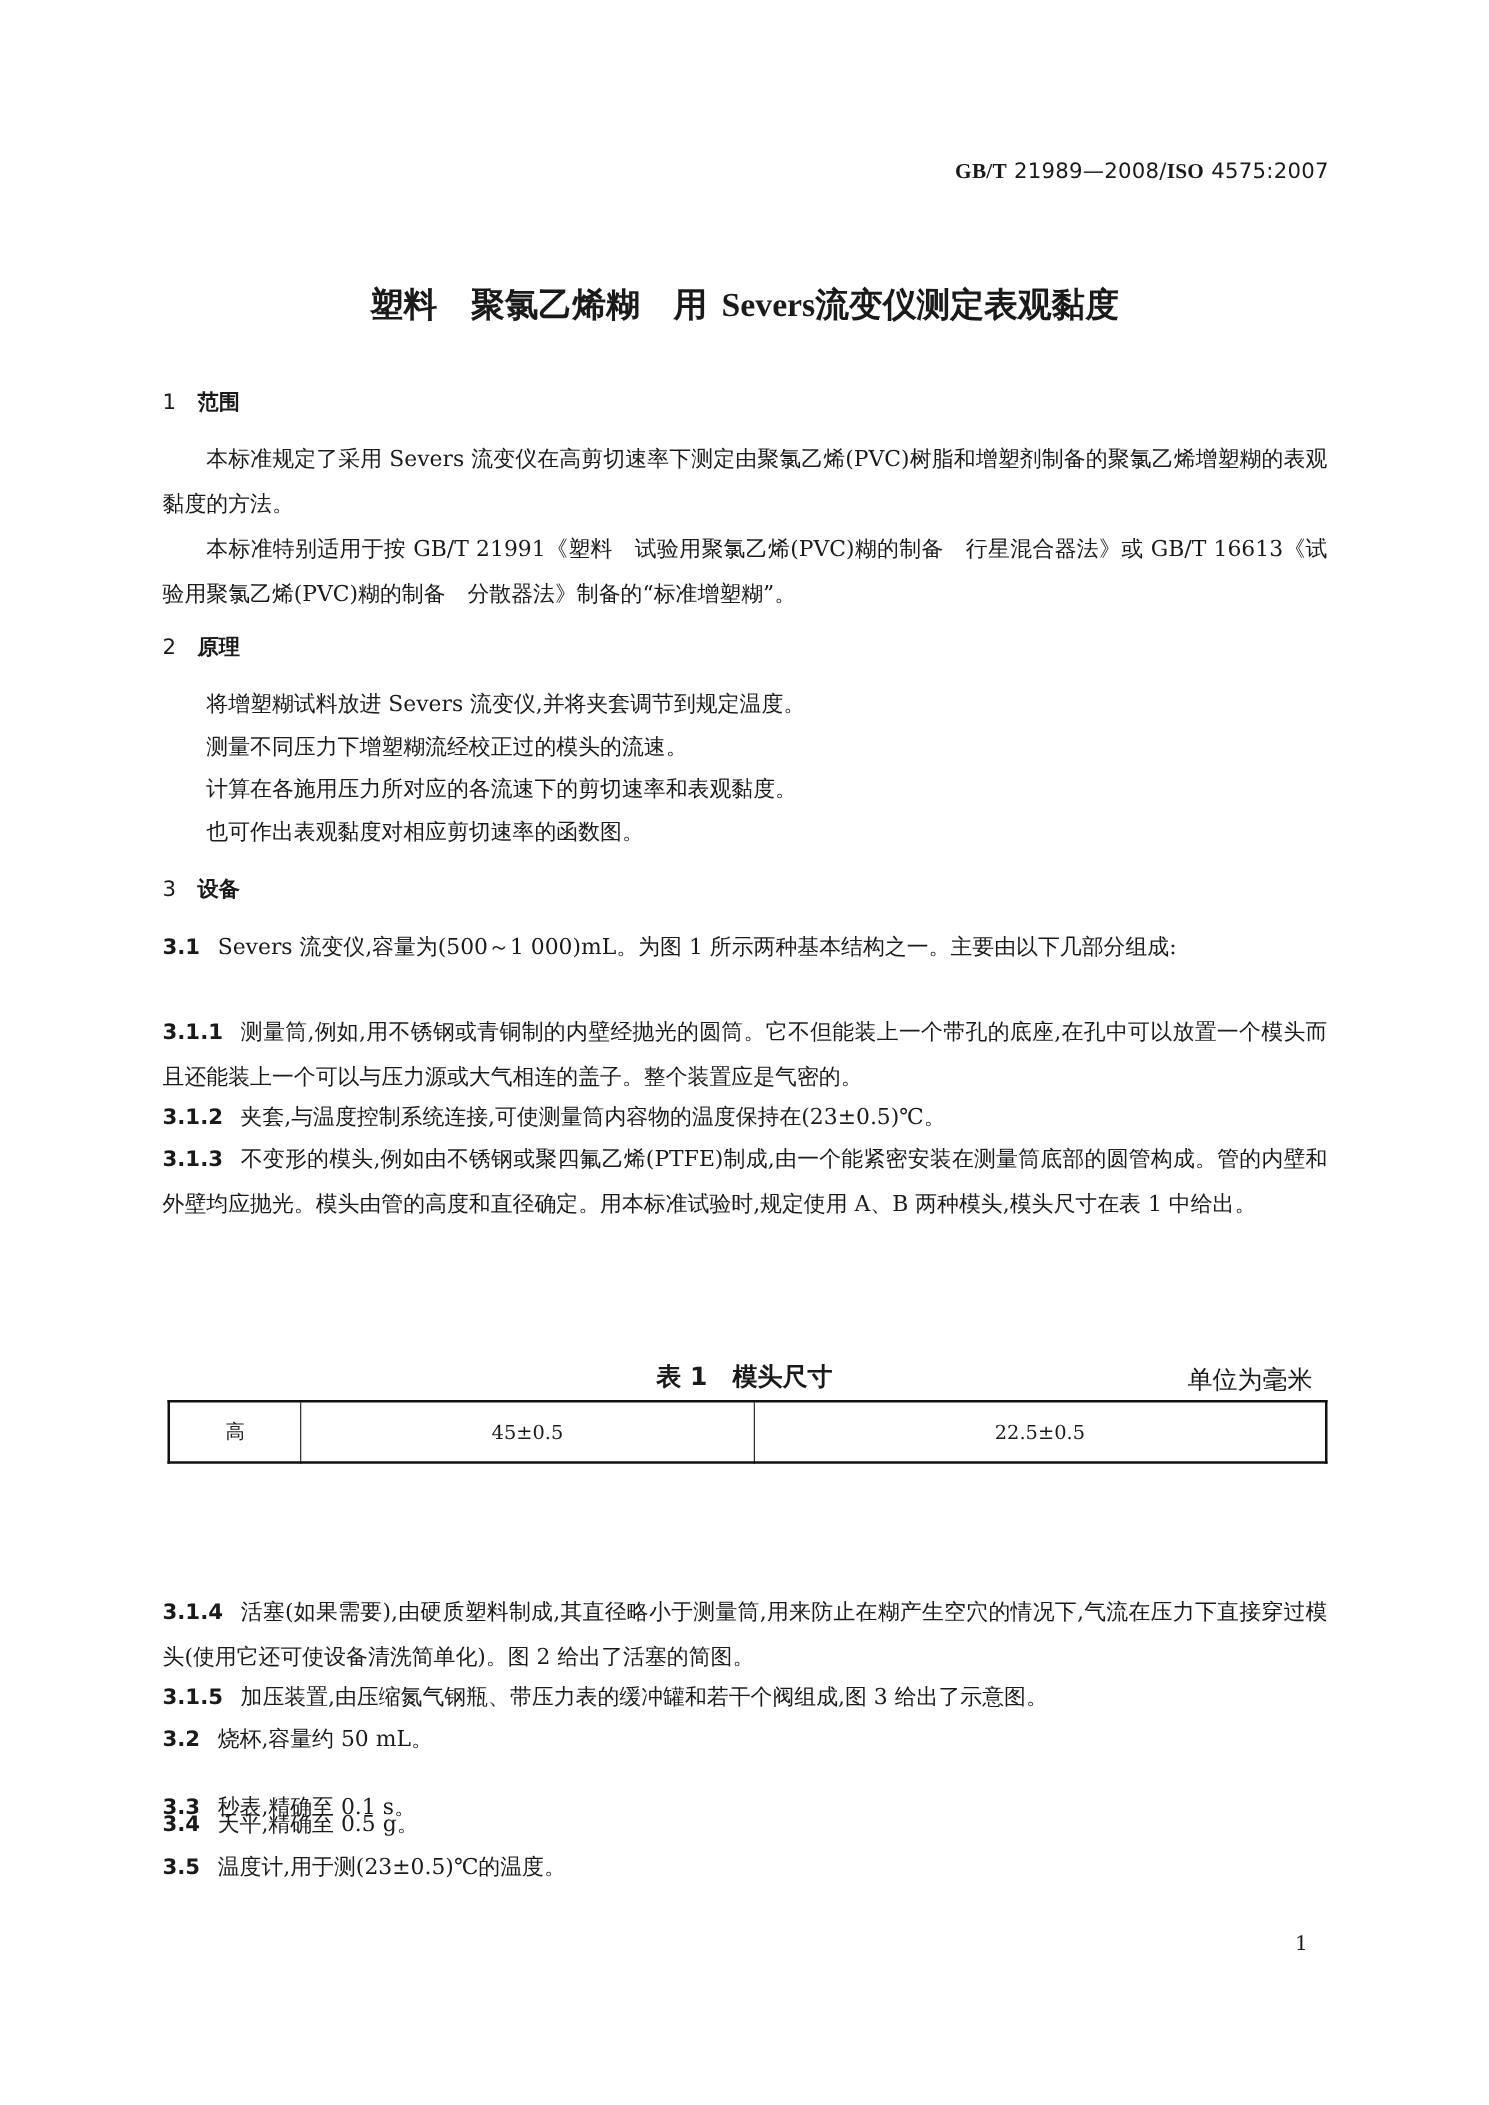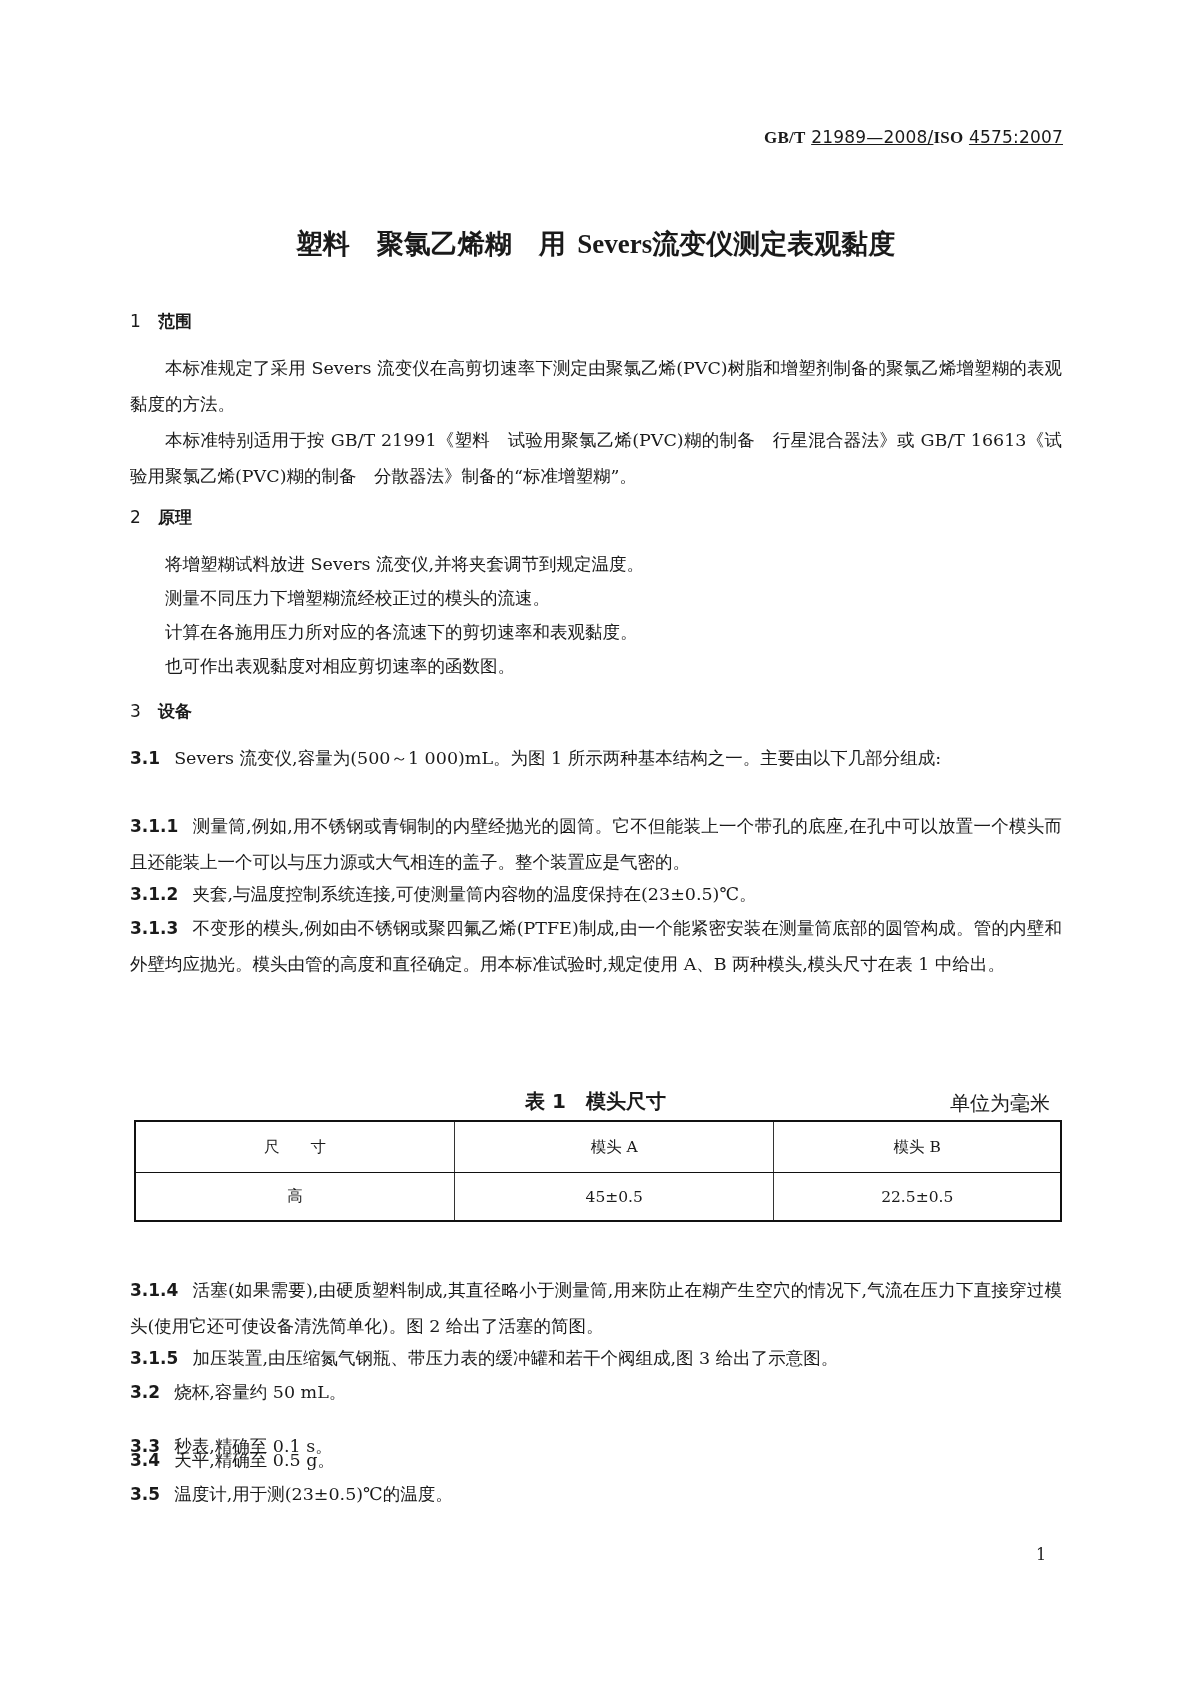--- a/index.html
+++ b/index.html
@@ -7,21 +7,21 @@
     width: 1191px; height: 1684px; position: relative; overflow: hidden;
     font-family: "DejaVu Serif", "Liberation Serif", serif;
     color: #1a1a1a;
   }
   .abs { position: absolute; }
   .std-code {
     left: 0; top: 127px; width: 1063px; text-align: right;
     font-size: 17px; letter-spacing: 0.2px;
   }
   .std-code b { font-family: "Liberation Serif", serif; font-weight: bold; }
-  .std-code span.num { font-family: "DejaVu Sans", sans-serif; font-weight: normal; text-decoration: underline; }
+  .std-code span.num { font-family: "DejaVu Sans", sans-serif; font-weight: normal; }
   .title {
     left: 0; top: 226px; width: 1191px; text-align: center;
     font-family: "DejaVu Sans", sans-serif; font-weight: bold; font-size: 27px;
     word-spacing: 2px;
   }
   .title .en { font-family: "Liberation Serif", serif; font-weight: bold; }
   .h1 {
     left: 130px; font-family: "DejaVu Sans", sans-serif; font-weight: bold; font-size: 17px;
   }
   .h1 .n { font-weight: normal; display: inline-block; width: 28px; }
@@ -90,25 +90,20 @@
   <span class="clause">3.1.2</span><span>夹套,与温度控制系统连接,可使测量筒内容物的温度保持在(23±0.5)℃。</span>
 </div>
 <div class="abs p" style="top:910px;">
   <span class="clause">3.1.3</span><span>不变形的模头,例如由不锈钢或聚四氟乙烯(PTFE)制成,由一个能紧密安装在测量筒底部的圆管构成。管的内壁和外壁均应抛光。模头由管的高度和直径确定。用本标准试验时,规定使用 A、B 两种模头,模头尺寸在表 1 中给出。</span>
 </div>
 
 <div class="abs t-caption">表 1　模头尺寸</div>
 <div class="abs t-unit">单位为毫米</div>
 <table class="dims">
   <tbody>
-      <tr>
-    <th style="width:34.5%;">尺　　寸</th>
-    <th style="width:34.5%;">模头 A</th>
-    <th>模头 B</th>
-  </tr>
   <tr>
     <td>高</td>
     <td>45±0.5</td>
     <td>22.5±0.5</td>
   </tr>
 </tbody>
   </table>
 
 <div class="abs p" style="top:1272px;">
   <span class="clause">3.1.4</span><span>活塞(如果需要),由硬质塑料制成,其直径略小于测量筒,用来防止在糊产生空穴的情况下,气流在压力下直接穿过模头(使用它还可使设备清洗简单化)。图 2 给出了活塞的简图。</span>

